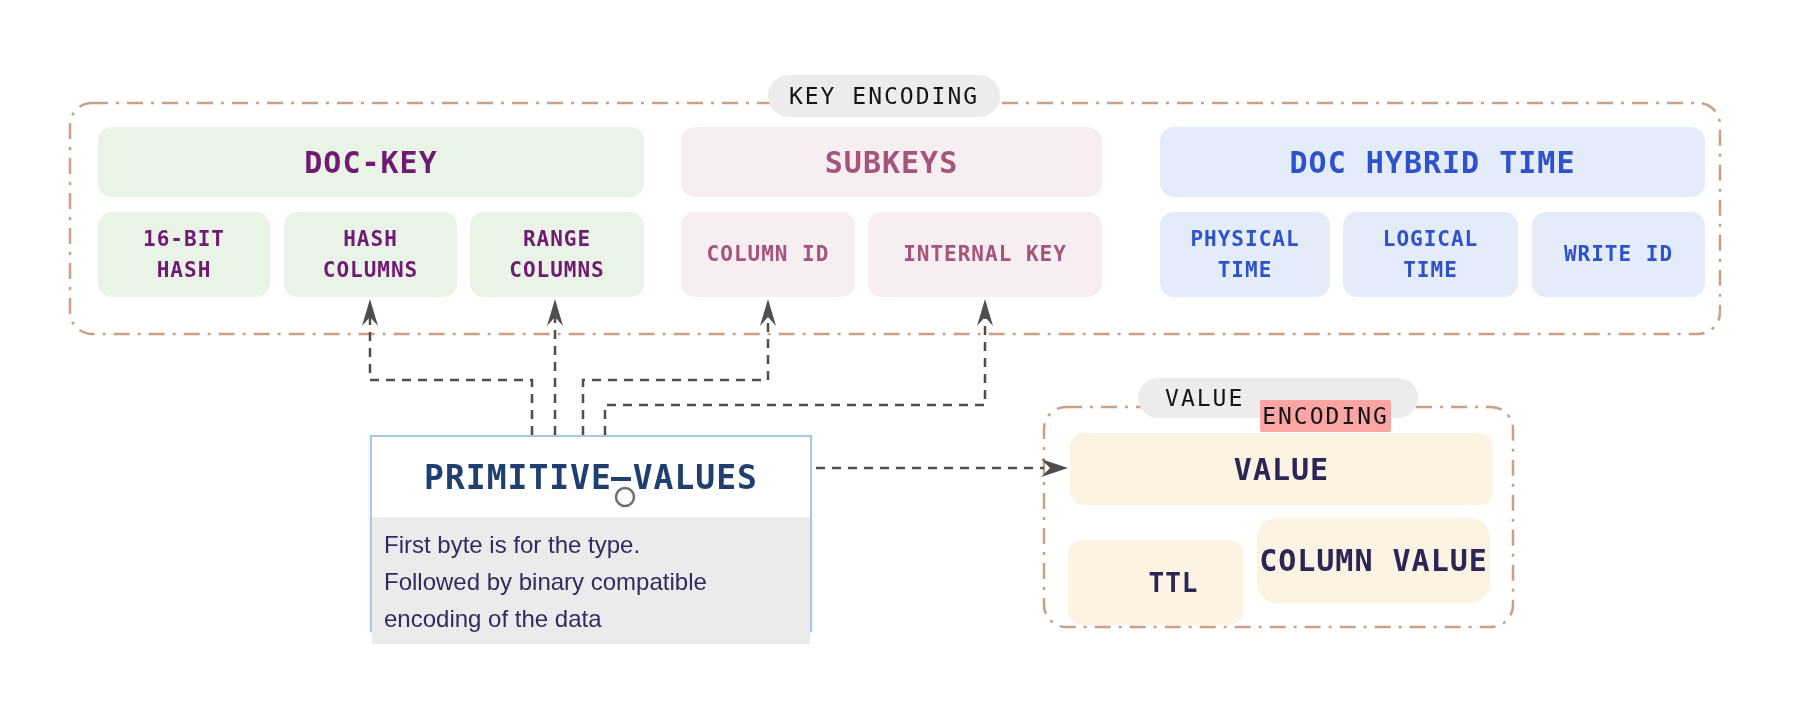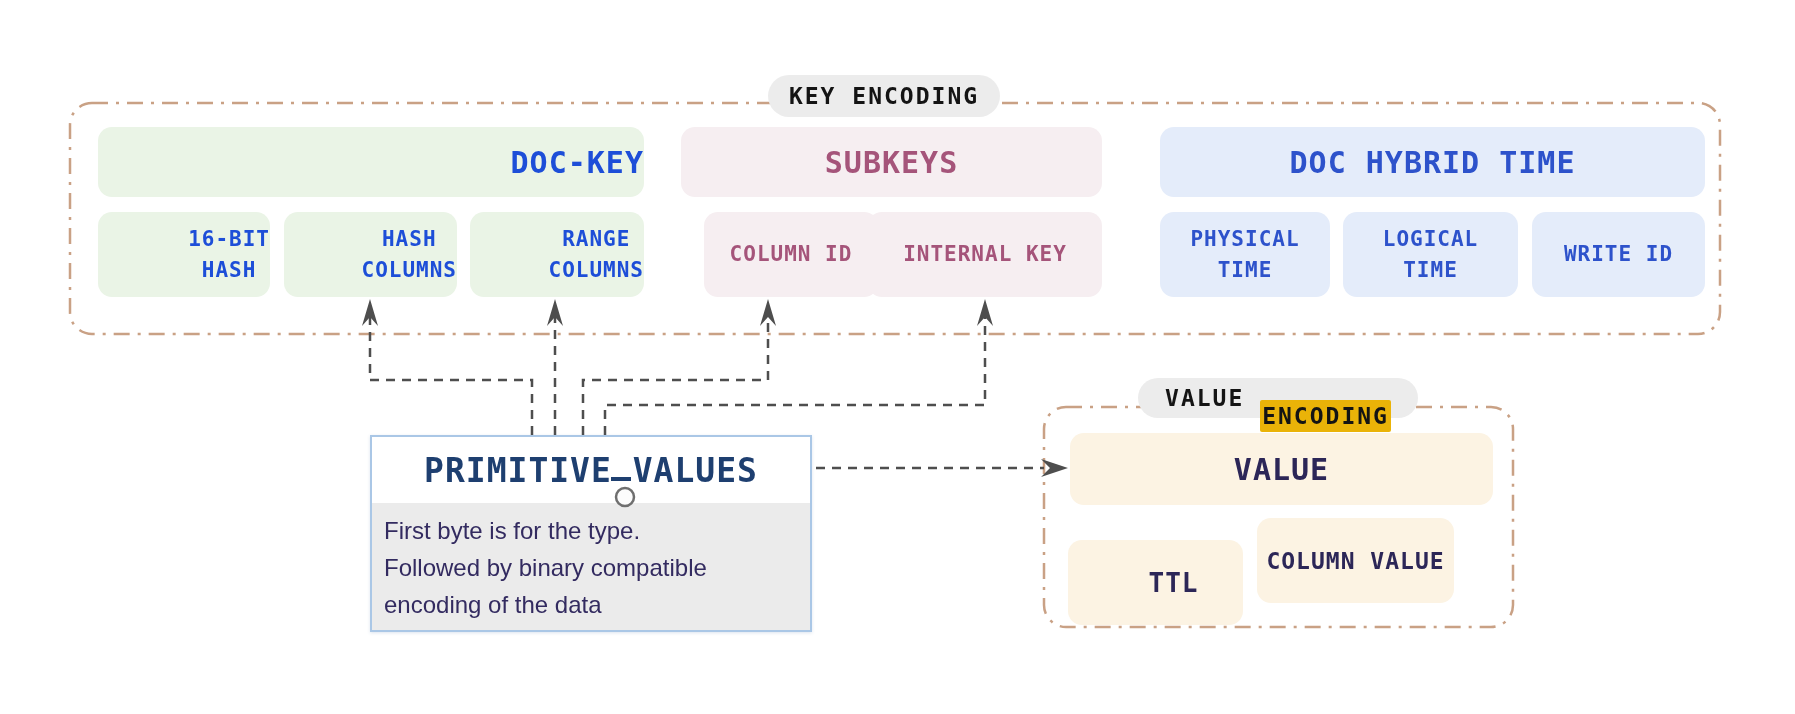--- a/index.html
+++ b/index.html
@@ -18,61 +18,61 @@
     display:flex;align-items:center;justify-content:center;
     border-radius:14px;
     font-weight:bold;
     text-align:center;
     white-space:pre-line;
     letter-spacing:1px;
     box-sizing:border-box;
   }
   .hdr{font-size:30px;height:70px;top:127px;}
   .sub{font-size:21px;height:85px;top:212px;line-height:1.45;}
-  .green{background:#eaf4e6;color:#1d4ed8;justify-content:flex-end;}
+  .green{background:#eaf4e6;color:#701a75;}
   .rose{background:#f6eef1;color:#a5547a;}
   .blue{background:#e4ecfa;color:#2d52cb;margin-left:20px;}
   .cream{background:#fcf3e3;color:#2c2657;}
   .pill{
     position:absolute;z-index:2;
     display:flex;align-items:center;justify-content:center;
     background:#ececec;border-radius:22px;
-    font-weight:bold;font-size:23px;letter-spacing:2px;color:#141414;
+    font-weight:normal;font-size:23px;letter-spacing:2px;color:#141414;
     white-space:pre;
   }
-  .pill .hl{background:#eab308;padding:3px 2px;border-radius:2px;margin-top:36px;}
+  .pill .hl{background:#fca5a5;padding:3px 2px;border-radius:2px;margin-top:36px;}
   #primitive{
     position:absolute;z-index:2;
     left:370px;top:435px;width:442px;height:197px;
     background:#ffffff;
     border:2px solid #aac7e6;
     box-sizing:border-box;
     box-shadow:0 1px 3px rgba(120,150,190,.25);
   }
   #primitive .title{
-    height:66px;display:flex;align-items:center;justify-content:center;
+    height:80px;display:flex;align-items:center;justify-content:center;
     font-weight:bold;font-size:33px;letter-spacing:1px;color:#1e3f70;
   }
   #primitive .desc{
     background:#ebebeb;
     height:127px;box-sizing:border-box;
     padding:9px 12px 0 12px;
     font-family:"Liberation Sans","DejaVu Sans",sans-serif;
     font-size:24px;line-height:37px;color:#332b60;
     white-space:pre-line;
     font-weight:normal;
   }
   #text-cursor{
     position:absolute;z-index:4;
     left:611px;top:477px;width:20px;height:4px;
     background:#1e3f70;
   }
   #value-box{left:1070px;top:433px;width:423px;height:72px;font-size:30px;}
   #ttl-box{left:1068px;top:540px;width:175px;height:85px;font-size:26px;padding-left:36px;}
-  #colval-box{left:1257px;top:518px;width:197px;height:85px;font-size:23px;}
+  #colval-box{left:1257px;top:518px;width:233px;height:85px;font-size:30px;border-radius:20px;}
 </style>
 </head>
 <body>
 
 <div id="canvas">
 
   <svg id="borders" class="layer" width="1795" height="714" viewBox="0 0 1795 714">
     <rect x="70" y="103" width="1650" height="231" rx="22" fill="none" stroke="#c9a185" stroke-width="2.5" stroke-dasharray="16 8 3 8"></rect>
     <rect x="1044" y="407" width="469" height="220" rx="22" fill="none" stroke="#c9a185" stroke-width="2.5" stroke-dasharray="16 8 3 8"></rect>
   </svg>
@@ -96,21 +96,21 @@
 HASH</span>
   </div>
   <div class="node sub green" style="left:284px;width:173px;">
     <span>HASH
 COLUMNS</span>
   </div>
   <div class="node sub green" style="left:470px;width:174px;">
     <span>RANGE
 COLUMNS</span>
   </div>
-  <div class="node sub rose" style="left:704px;width:174px;">
+  <div class="node sub rose" style="left:681px;width:174px;">
     <span>COLUMN ID</span>
   </div>
   <div class="node sub rose" style="left:868px;width:234px;">
     <span>INTERNAL KEY</span>
   </div>
   <div class="node sub blue" style="left:1140px;width:170px;">
     <span>PHYSICAL
 TIME</span>
   </div>
   <div class="node sub blue" style="left:1323px;width:175px;">

